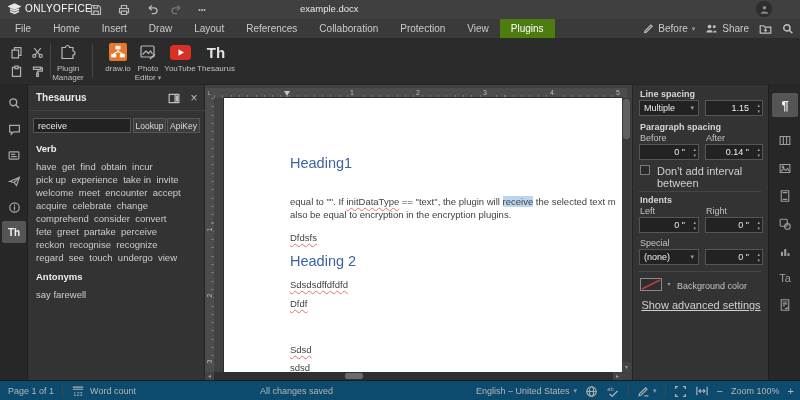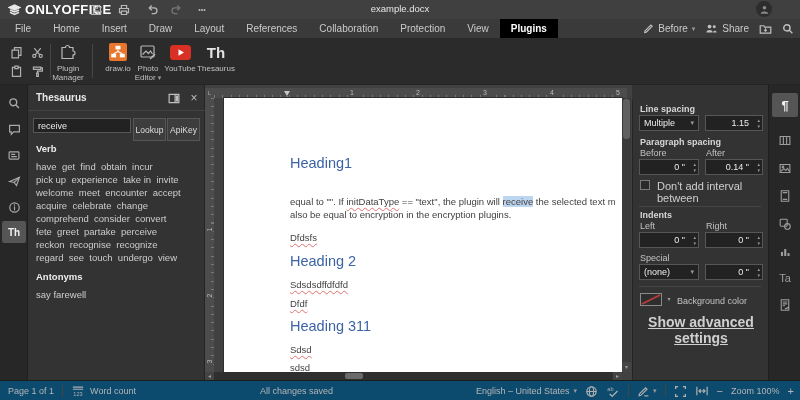--- a/index.html
+++ b/index.html
@@ -4,30 +4,30 @@
 <style>
   * { margin:0; padding:0; box-sizing:border-box; }
   html,body { background:#222; }
   body { font-family:"Liberation Sans", sans-serif; }
   .app { position:relative; width:800px; height:400px; background:#333; overflow:hidden;
          font-family:"Liberation Sans", sans-serif; color:#c8c8c8; }
 
   
   .titlebar { position:absolute; top:0; left:0; width:800px; height:19px; background:#404040; }
   .logo-wrap { position:absolute; left:8px; top:2px; display:flex; align-items:center; gap:4px; }
-  .app-name { font-size:13px; font-weight:bold; color:#fff; letter-spacing:.4px; }
+  .app-name { font-size:10px; font-weight:normal; color:#fff; letter-spacing:.4px; }
   .tb-ic { position:absolute; top:2px; width:16px; height:15px; display:flex; align-items:center; justify-content:center; }
-  .doc-title { position:absolute; top:3px; left:300px; width:200px; text-align:center; font-size:9.5px; color:#e6e6e6; }
+  .doc-title { position:absolute; top:3px; left:300px; width:200px; text-align:left; font-size:9.5px; color:#e6e6e6; }
   .avatar { position:absolute; right:28px; top:1px; width:16px; height:16px; border-radius:50%; background:#2d2d2d; display:flex; align-items:center; justify-content:center; }
 
   
   .menubar { position:absolute; top:19px; left:0; width:800px; height:19px; background:#3a3a3a; }
   .menu-items { position:absolute; left:4px; top:0; height:19px; display:flex; }
   .menu-item { padding:0 11px; font-size:10px; line-height:19px; color:#cbcbcb; cursor:default; }
-  .menu-item.active { background:#000000; color:#fff;font-weight:bold; }
+  .menu-item.active { background:#4d7c0f; color:#fff; }
   .menu-right { position:absolute; right:6px; top:0; height:19px; display:flex; align-items:center; gap:10px; }
   .menu-right .lbl { font-size:10px; color:#cbcbcb; }
   .chev { font-size:7px; color:#9a9a9a; }
 
   
   .toolbar { position:absolute; top:38px; left:0; width:800px; height:47px; background:#2b2b2b; border-bottom:1px solid #242424; }
   .clip-grid { position:absolute; left:6px; top:5px; display:grid; grid-template-columns:20px 20px; grid-template-rows:18px 18px; gap:1px; }
   .clip-grid > div { display:flex; align-items:center; justify-content:center; }
   .tsep { position:absolute; top:6px; width:1px; height:34px; background:#464646; }
   .plugin-btn { position:absolute; top:4px; width:44px; text-align:center; }
@@ -42,21 +42,21 @@
   .lib-btn { position:absolute; left:2px; width:24px; height:22px; display:flex; align-items:center; justify-content:center; border-radius:2px; }
   .lib-btn.active { background:#555; }
   .lib-th { font-size:10px; font-weight:bold; color:#f0f0f0; }
 
   .left-panel { position:absolute; left:28px; top:0; width:177px; height:295px; background:#333; border-right:1px solid #242424; }
   .lp-header { position:absolute; left:0; top:0; width:177px; height:26px; border-bottom:1px solid #424242; }
   .lp-title { position:absolute; left:8px; top:7px; font-size:10px; font-weight:bold; color:#e8e8e8; }
   .lp-hic { position:absolute; top:6px; width:14px; height:14px; display:flex; align-items:center; justify-content:center; }
   .close-x { font-size:12px; color:#bdbdbd; line-height:12px; }
   .search-input { position:absolute; left:5px; top:33px; width:98px; height:15px; background:#222; border:1px solid #565656; color:#e8e8e8; font-size:9px; padding:0 4px; font-family:"Liberation Sans",sans-serif; }
-  .lp-btn { position:absolute; top:33px; height:23px; background:#3d3d3d; border:1px solid #565656; color:#dedede; font-size:8.5px; display:flex; align-items:center; justify-content:center; }
+  .lp-btn { position:absolute; top:33px; height:15px; background:#3d3d3d; border:1px solid #565656; color:#dedede; font-size:8.5px; display:flex; align-items:center; justify-content:center; }
   .pos-head { position:absolute; left:8px; font-size:9.5px; font-weight:bold; color:#ededed; }
   .syn-line { position:absolute; left:8px; font-size:9.5px; color:#cdcdcd; white-space:pre; }
 
   
   .doc-area { position:absolute; left:205px; top:0; width:427px; height:295px; background:#414141; }
   .ruler-corner { position:absolute; left:0; top:3px; width:9px; height:10px; background:#4c4c4c; color:#aaa; font-size:6px; line-height:10px; text-align:center; }
   .h-ruler { position:absolute; left:9px; top:3px; width:413px; height:10px; background:#4c4c4c;
      background-image:repeating-linear-gradient(to right, #777 0 1px, transparent 1px 8.3px);
      background-size:100% 3px; background-position:0 7px; background-repeat:no-repeat; }
   .h-num { position:absolute; top:0; font-size:7px; color:#bbb; transform:translateX(-50%); background:#4c4c4c; padding:0 2px; line-height:10px; }
@@ -74,33 +74,33 @@
   .hl { background:#bdd6f0; }
 
   .v-scroll { position:absolute; left:417px; top:13px; width:9px; height:274px; background:#3a3a3a; }
   .v-thumb { position:absolute; left:1px; top:1px; width:7px; height:40px; background:#5f5f5f; border-radius:3px; }
   .v-arrow { position:absolute; left:0; bottom:0; width:9px; height:10px; background:#444; color:#999; font-size:6px; text-align:center; line-height:10px; }
   .h-scroll { position:absolute; left:0; top:287px; width:417px; height:8px; background:#2f2f2f; }
   .h-thumb { position:absolute; left:140px; top:1px; width:18px; height:6px; background:#6a6a6a; border-radius:2px; }
   .h-arrow { position:absolute; top:0; width:9px; height:8px; background:#444; color:#999; font-size:6px; text-align:center; line-height:8px; }
 
   
-  .right-panel { position:absolute; left:632px; top:15px; width:136px; height:295px; background:#333; border-left:1px solid #242424; }
+  .right-panel { position:absolute; left:632px; top:0; width:136px; height:295px; background:#333; border-left:1px solid #242424; }
   .rp-label { position:absolute; font-size:9px; font-weight:bold; color:#d6d6d6; }
   .rp-sublabel { position:absolute; font-size:9px; color:#c2c2c2; }
   .rp-field { position:absolute; height:16px; background:#222; border:1px solid #565656; color:#ececec; font-size:9px; display:flex; align-items:center; }
   .rp-field.dd { justify-content:space-between; padding:0 4px; }
   .rp-field.spin { justify-content:flex-end; padding-right:13px; }
   .spin-arrows { position:absolute; right:2px; top:1px; display:flex; flex-direction:column; line-height:6px; font-size:5px; color:#9a9a9a; }
   .rp-div { position:absolute; left:6px; width:122px; height:1px; background:#454545; }
   .rp-check { position:absolute; left:7px; width:10px; height:10px; border:1px solid #7a7a7a; background:#2a2a2a; }
   .rp-chktext { position:absolute; left:24px; font-size:11px; color:#cfcfcf; }
   .swatch { position:absolute; left:7px; width:22px; height:13px; background:#2e2e2e; border:1px solid #8a8a8a; }
   .swatch-chev { position:absolute; left:31px; width:10px; height:15px; color:#9a9a9a; font-size:6px; line-height:15px; text-align:center; }
-  .adv-link { position:absolute; left:0; width:136px; text-align:center; font-size:14px; color:#d0d0d0; text-decoration:underline;font-weight:bold; }
+  .adv-link { position:absolute; left:0; width:136px; text-align:center; font-size:11px; color:#d0d0d0; text-decoration:underline; }
 
   .right-iconbar { position:absolute; left:768px; top:0; width:32px; height:295px; background:#272727; border-left:1px solid #1f1f1f; }
   .rib-btn { position:absolute; left:3px; width:26px; height:24px; display:flex; align-items:center; justify-content:center; border-radius:2px; color:#9d9d9d; }
   .rib-btn.active { background:#555; color:#f2f2f2; }
   .para-glyph { font-size:13px; font-weight:bold; }
   .ta-glyph { font-size:11px; }
 
   
   .statusbar { position:absolute; top:380px; left:0; width:800px; height:20px; background:#0c4a6e; border-top:1px solid #1c1c1c; }
   .status-left { position:absolute; left:8px; top:0; height:20px; display:flex; align-items:center; gap:8px; }
@@ -412,21 +412,20 @@
       </div>
 
       <div class="page">
         <div class="doc-h" style="top:57px">Heading1</div>
         <div class="doc-p" style="top:97.5px"><span>equal to "". If </span><span class="sq">initDataType</span><span> == "text", the plugin will </span><span class="hl">receive</span><span> the selected text m</span></div>
         <div class="doc-p" style="top:111px">also be equal to encryption in the encryption plugins.</div>
         <div class="doc-p sq" style="top:134px">Dfdsfs</div>
         <div class="doc-h" style="top:155px">Heading 2</div>
         <div class="doc-p sq" style="top:181px">Sdsdsdffdfdfd</div>
         <div class="doc-p sq" style="top:200px">Dfdf</div>
-        <div class="doc-h" style="top:220px">Heading 311</div>
         <div class="doc-p sq" style="top:246px">Sdsd</div>
         <div class="doc-p sq" style="top:264px">sdsd</div>
       </div>
 
       <div class="v-scroll">
         <div class="v-thumb"></div>
         <div class="v-arrow">▾</div>
       </div>
       <div class="h-scroll">
         <div class="h-arrow" style="left:0">◂</div>

